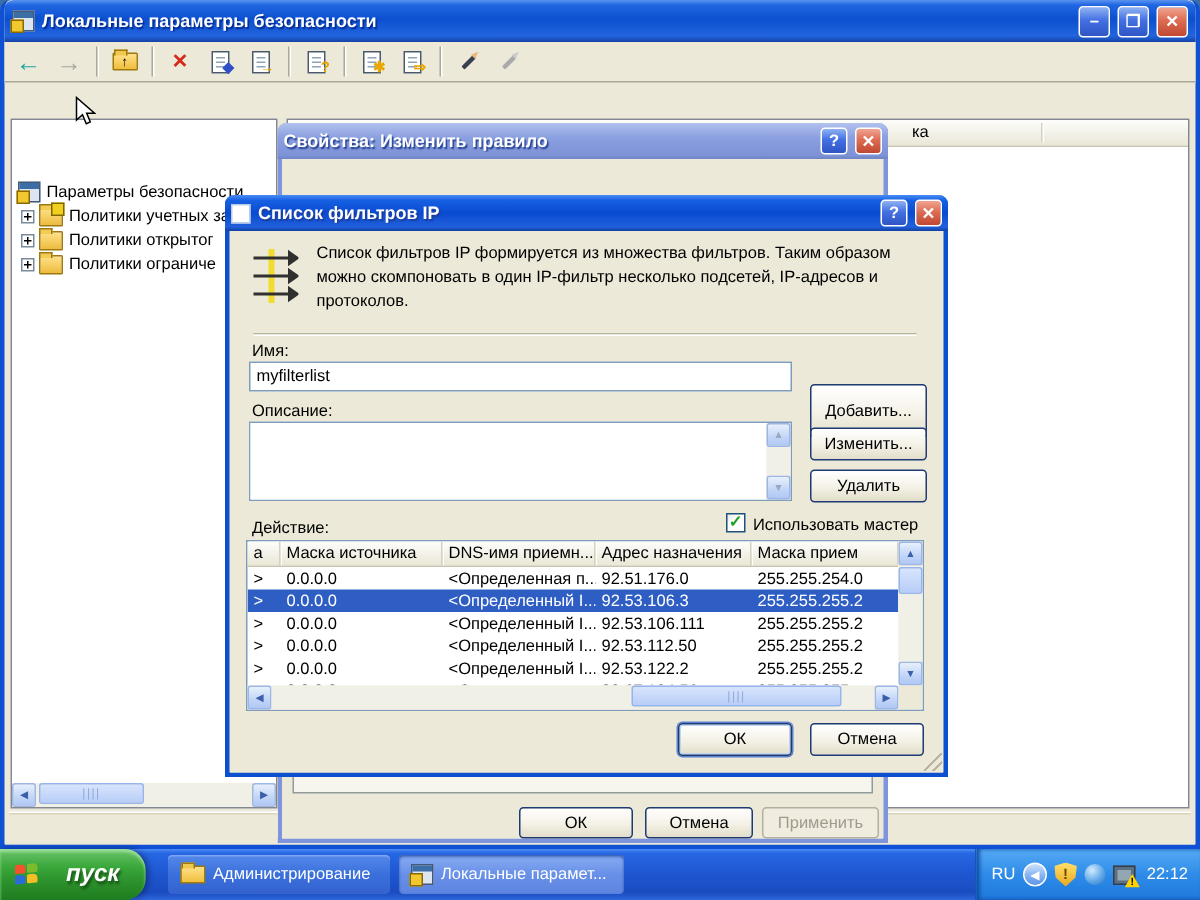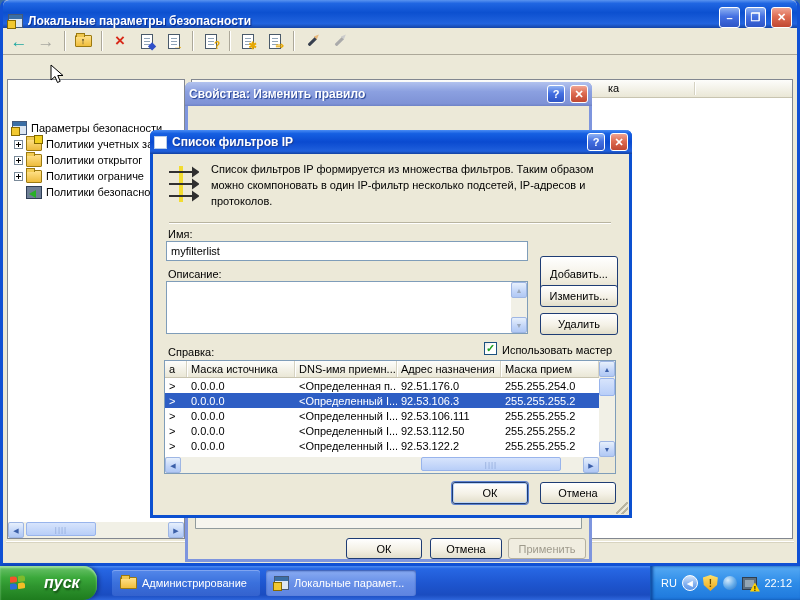--- a/index.html
+++ b/index.html
@@ -3,21 +3,21 @@
 <meta charset="utf-8">
 <style>
   * { box-sizing: border-box; margin:0; padding:0; }
   html,body { width:800px; height:600px; overflow:hidden; }
   body { font-family:"Liberation Sans", sans-serif; font-size:11px; background:#3A6EA5; position:relative; }
 
   
   .xp-window { position:absolute; left:0; top:0; width:800px; height:566px;
     border-left:3px solid #1050D4; border-right:3px solid #1050D4; border-bottom:3px solid #1050D4;
     border-radius:7px 7px 0 0; background:#ECE9D8; z-index:1; }
-  .titlebar { height:28px; border-radius:6px 6px 0 0; display:flex; align-items:flex-end; padding:0 5px; gap:5px;
+  .titlebar { height:28px; border-radius:6px 6px 0 0; display:flex; align-items:center; padding:0 5px; gap:5px;
     background:linear-gradient(180deg,#5A94F0 0%,#2066E2 12%,#0C50D0 45%,#2264DE 85%,#1444A6 100%); }
   .titlebar .title { color:#fff; font-weight:bold; font-size:12px; text-shadow:1px 1px 1px #00268C; flex:1;
     overflow:hidden; white-space:nowrap; }
   .tb-btn { width:21px; height:21px; border:1px solid #fff; border-radius:3px; color:#fff; font-weight:bold;
     font-size:11px; display:flex; align-items:center; justify-content:center;
     background:linear-gradient(180deg,#8FB2F2,#4470E2 45%,#2E55C6); }
   .tb-btn.close { background:linear-gradient(180deg,#F0A492,#DE6C52 45%,#C04832); }
 
   .menubar { height:20px; background:#ECE9D8; border-bottom:1px solid #D8D4C0; display:flex; align-items:center; padding-left:6px; }
   .menu-item { padding:2px 9px; color:#000; }
@@ -232,25 +232,20 @@
         <div class="tree-row">
           <span class="plusbox"></span>
           <span class="t-icon icon-folder"></span>
           <span>Политики открытог</span>
         </div>
         <div class="tree-row">
           <span class="plusbox"></span>
           <span class="t-icon icon-folder"></span>
           <span>Политики ограниче</span>
         </div>
-        <div class="tree-row">
-          <span class="plus-spacer"></span>
-          <span class="t-icon icon-ipsec"></span>
-          <span>Политики безопасно</span>
-        </div>
       </div>
       <div class="hscroll-tree">
         <span class="sb-btn">◀</span>
         <span class="sb-track">
             <span class="sb-thumb h" style="left:2px;width:70px;">
               <span class="grip">||||</span>
             </span>
           </span>
         <span class="sb-btn">▶</span>
       </div>
@@ -316,21 +311,21 @@
       <span class="ta-scroll">
         <span class="sb-btn">▲</span>
         <span class="sb-track"></span>
         <span class="sb-btn">▼</span>
       </span>
     </div>
 
     <div class="btn" style="position:absolute; left:387px; top:131px; width:78px; height:22px;">Изменить...</div>
     <div class="btn" style="position:absolute; left:387px; top:159px; width:78px; height:22px;">Удалить</div>
 
-    <label class="field-label" style="left:15px; top:192px;">Справка:</label>
+    <label class="field-label" style="left:15px; top:192px;">Действие:</label>
     <span class="checkbox" style="position:absolute; left:331px; top:188px;">✓</span>
     <label class="field-label" style="left:349px; top:190px;">Использовать мастер</label>
 
     <div class="ftable" style="left:11px; top:206px; width:452px; height:114px;">
       <div class="ft-main">
         <div class="ft-head">
           <span class="hc c0">а</span>
           <span class="hc c1">Маска источника</span>
           <span class="hc c2">DNS-имя приемн...</span>
           <span class="hc c3">Адрес назначения</span>

